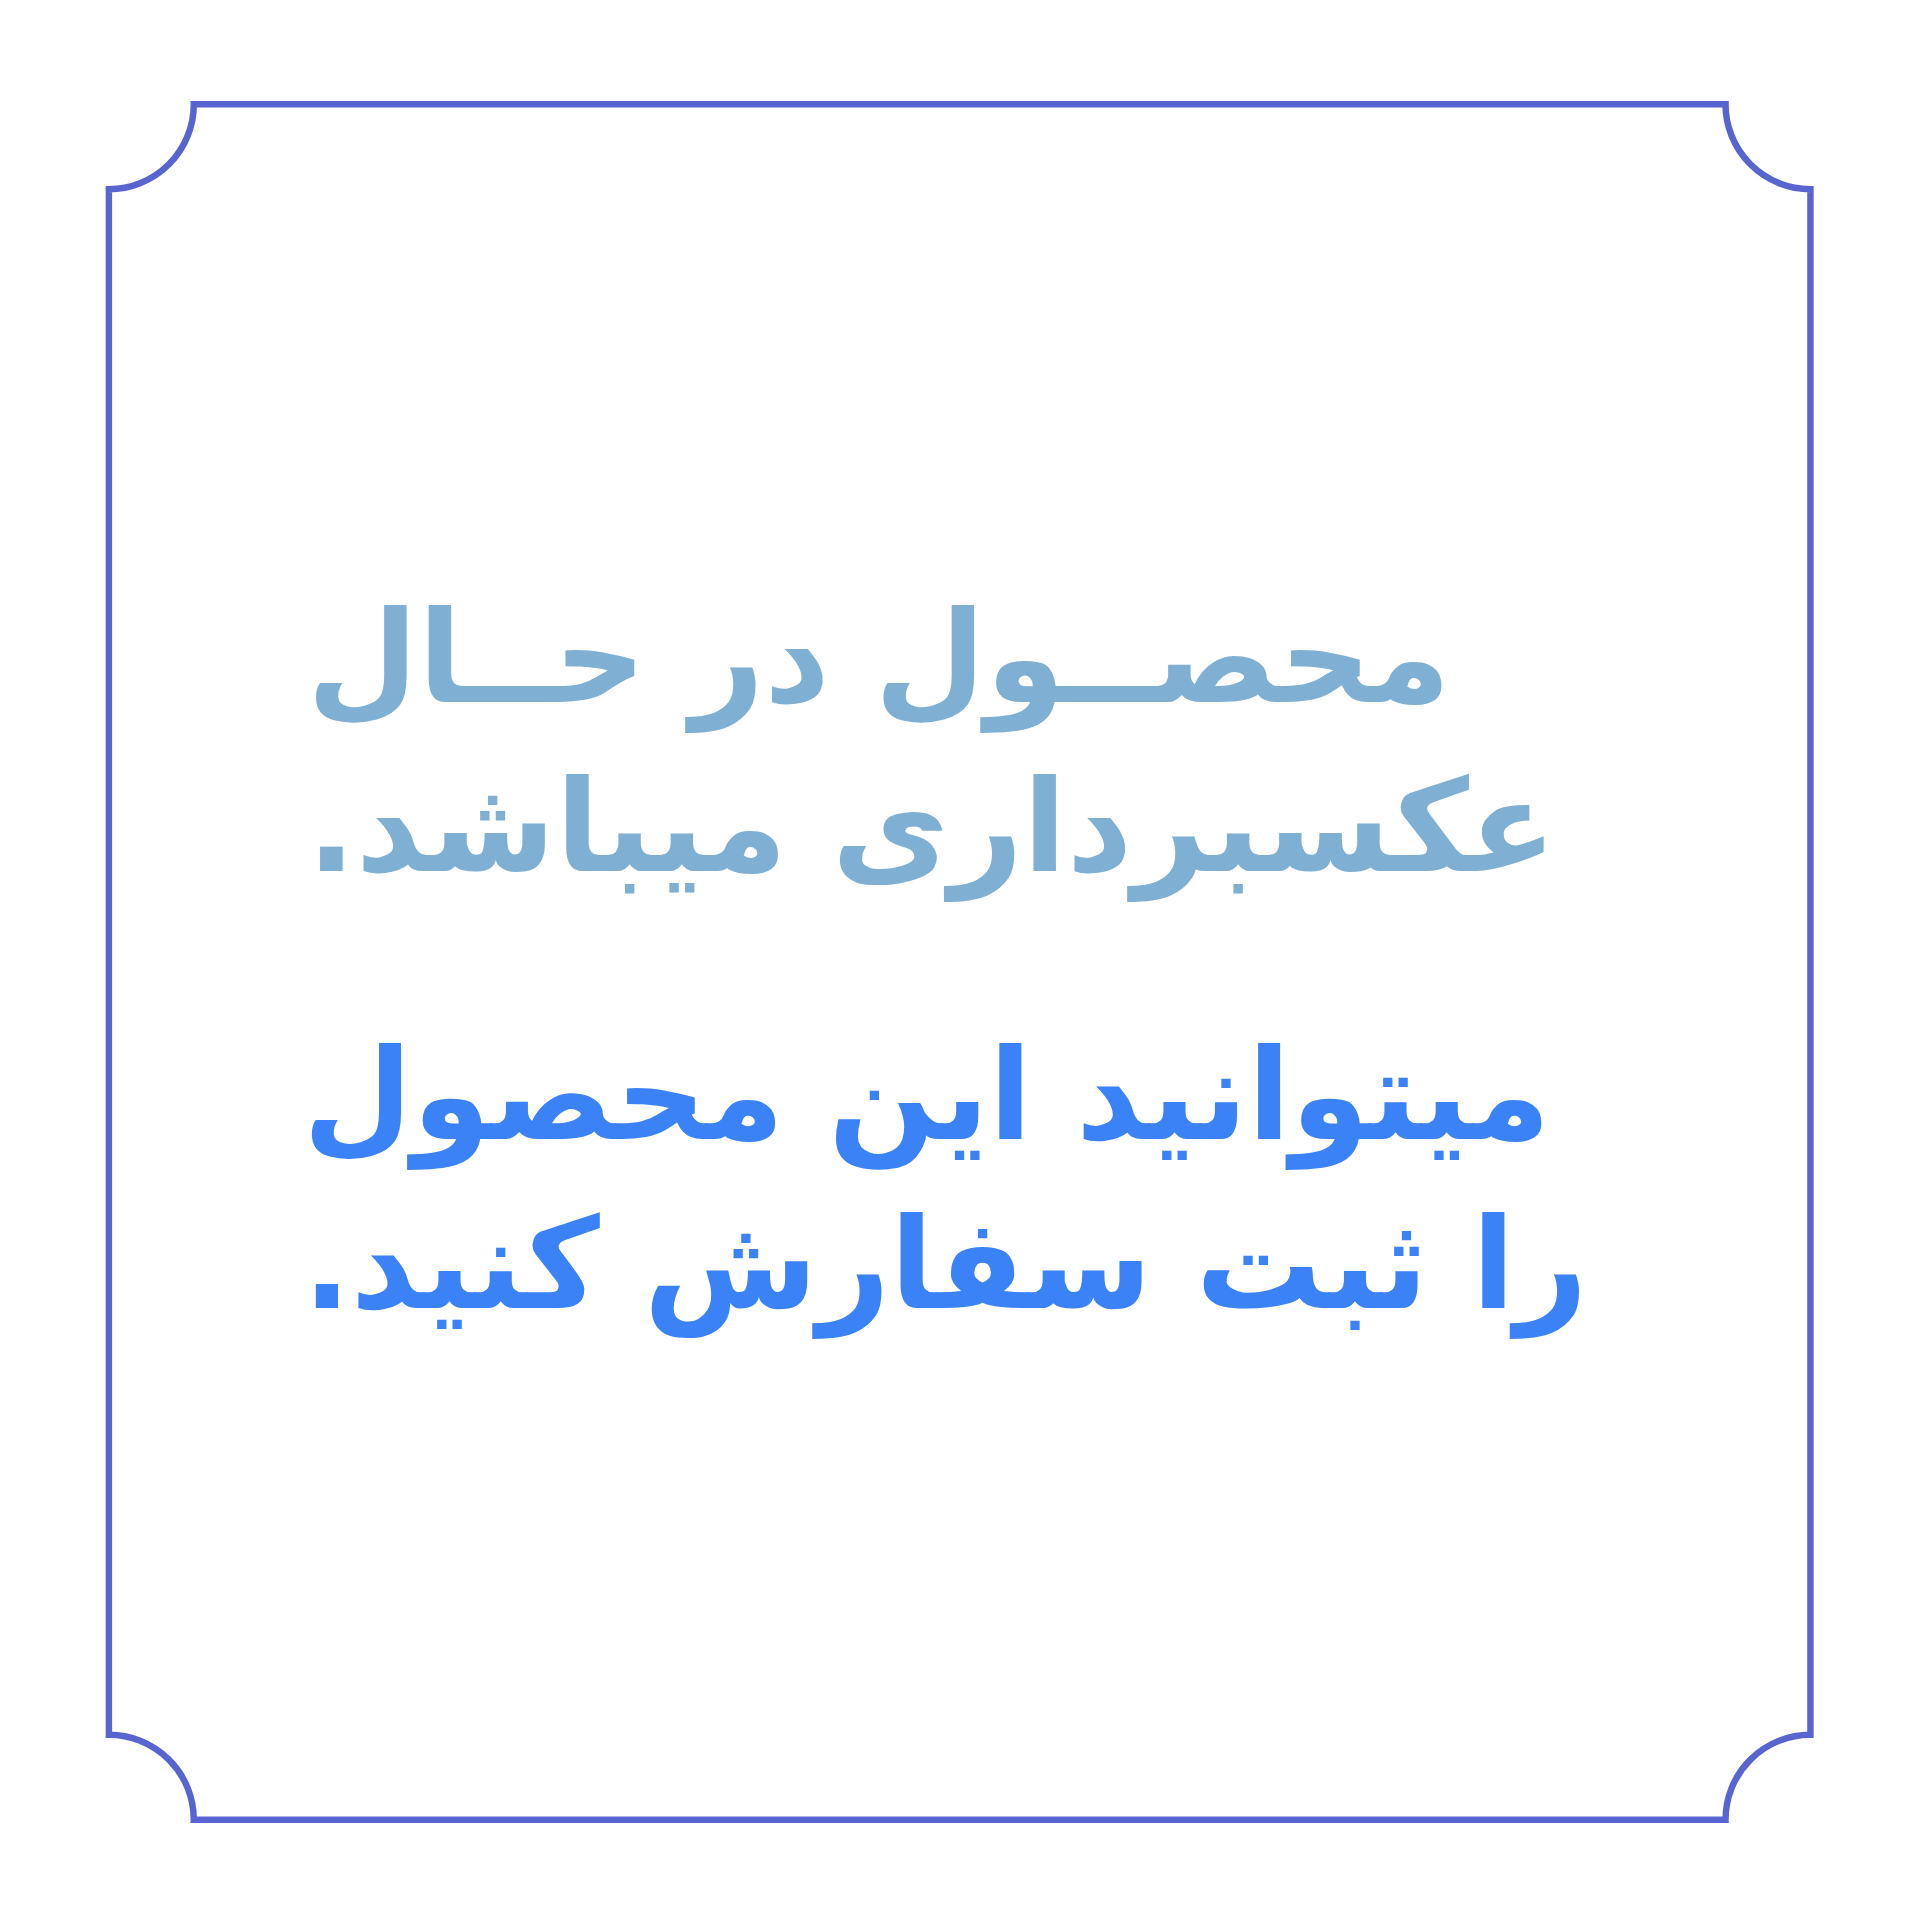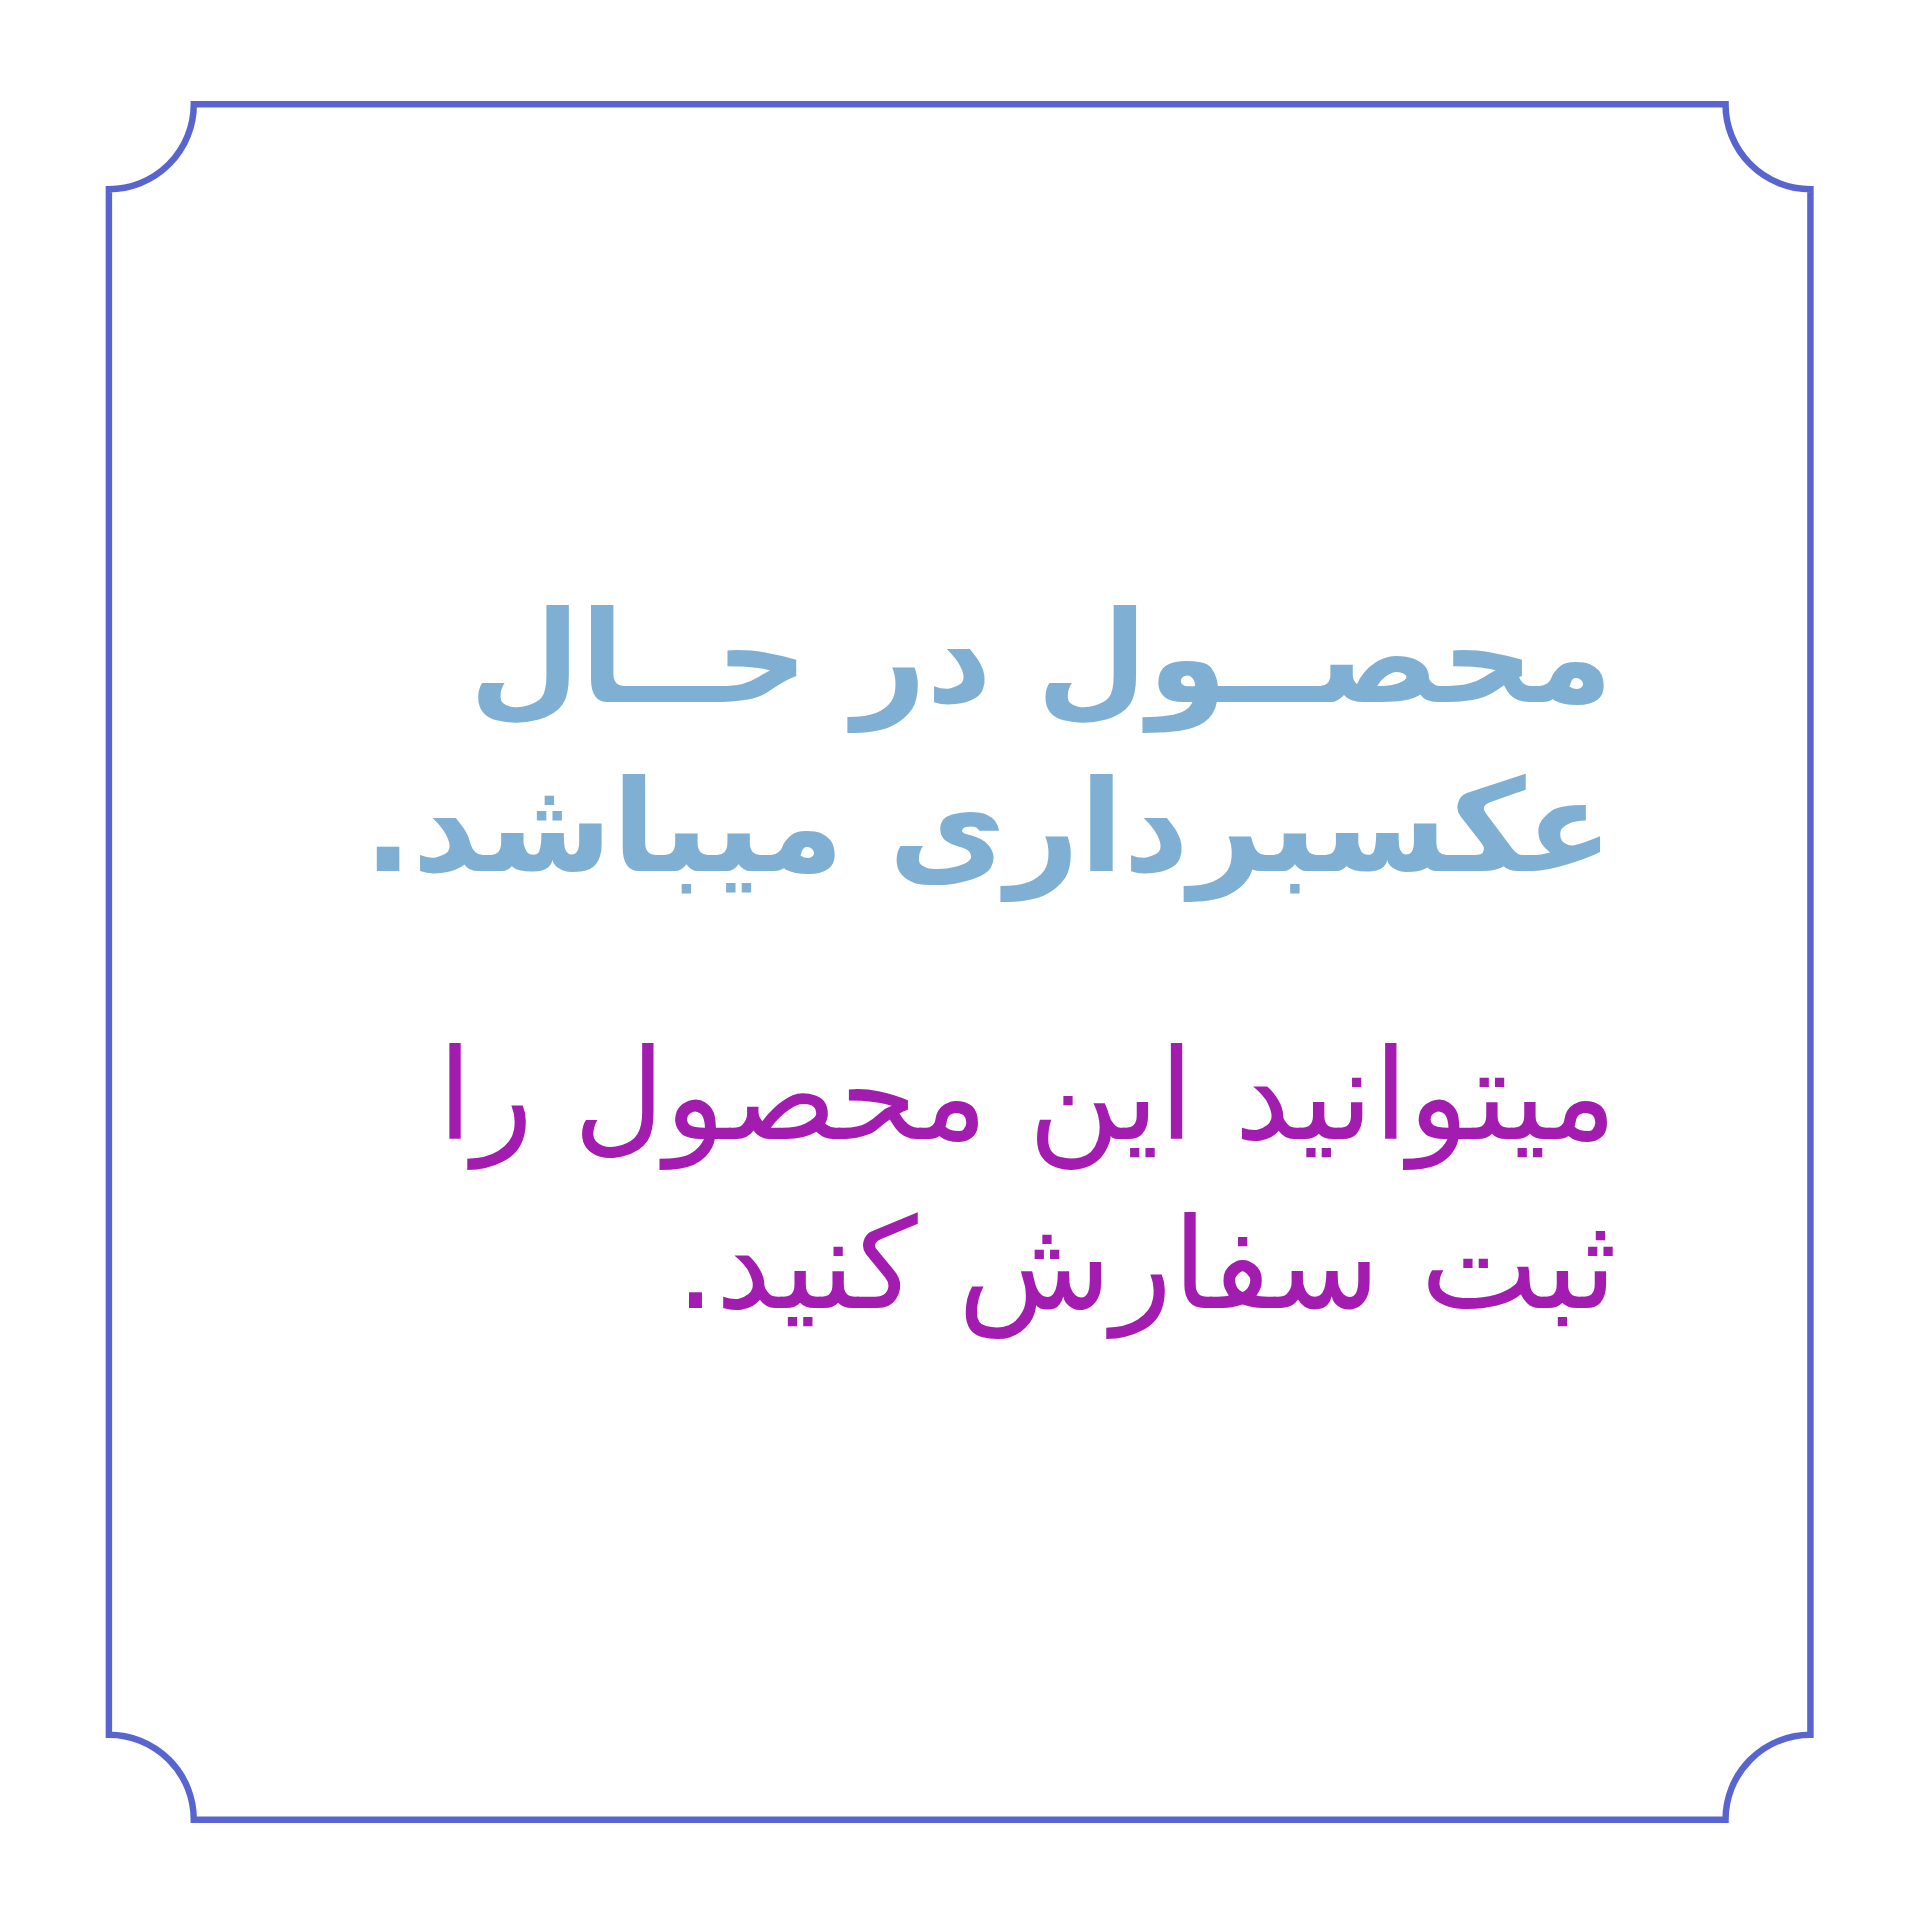--- a/index.html
+++ b/index.html
@@ -41,38 +41,38 @@
     display: flex;
     flex-direction: column;
     align-items: center;
     justify-content: center;
     box-sizing: border-box;
   }
 
   .msg-block {
     width: 100%;
     direction: rtl;
-    text-align: right;
+    text-align: left;
     unicode-bidi: isolate;
   }
 
   .msg-primary {
     color: #7fb0d3;
     font-weight: 700;
     font-size: 128px;
     line-height: 1.32;
     letter-spacing: -0.9px;
     padding: 0 198px;
     box-sizing: border-box;
     margin: 0;
   }
 
   .msg-secondary {
-    color: #a21caf;
-    font-weight: 400;
+    color: #3b82f6;
+    font-weight: 700;
     font-size: 126px;
     line-height: 1.34;
     letter-spacing: -0.9px;
     padding: 0 194px;
     box-sizing: border-box;
     margin: 0;
   }
 
   .gap {
     height: 100px;

